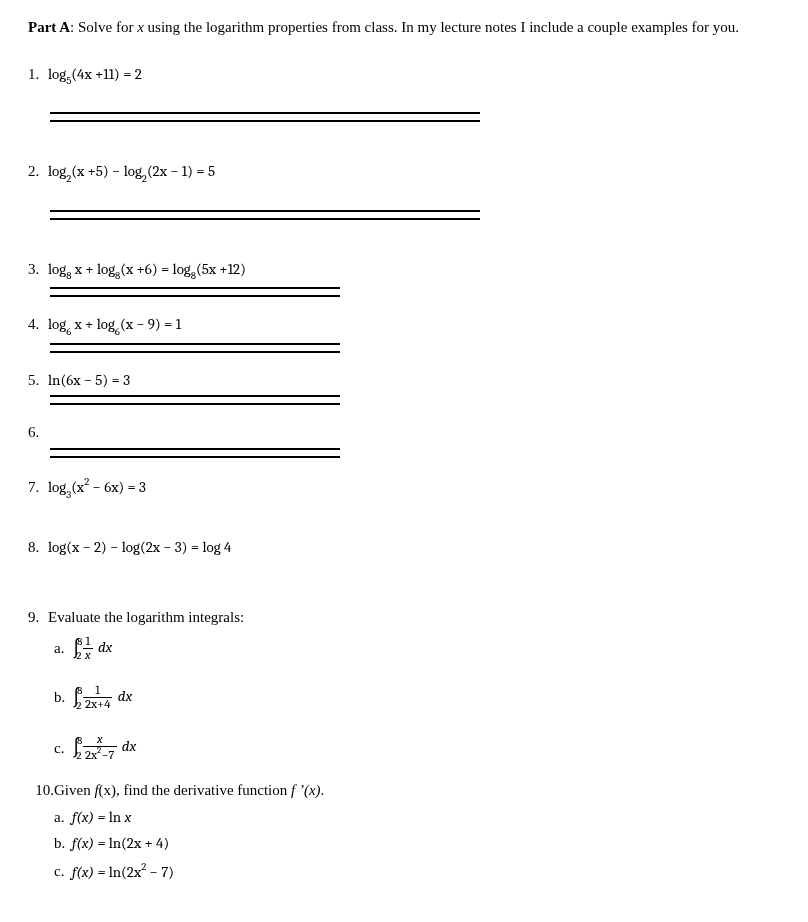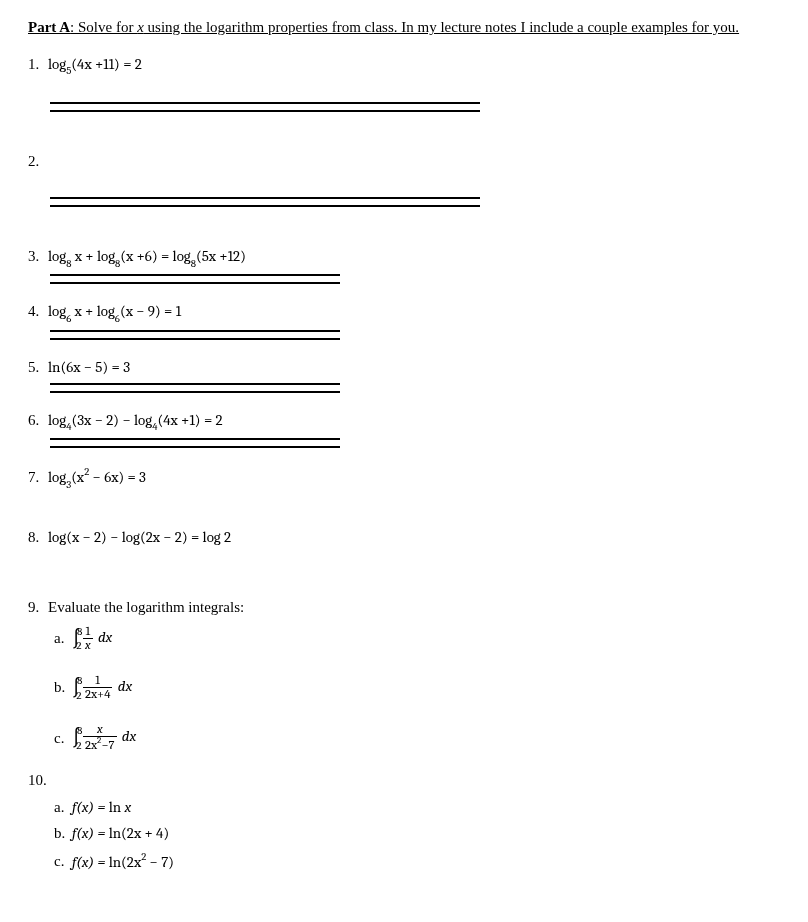--- a/index.html
+++ b/index.html
@@ -10,22 +10,21 @@
     font-size: 15px;
     color: #000;
     line-height: 1.25;
   }
   .page {
     width: 808px;
     padding: 18px 28px 30px 28px;
     box-sizing: border-box;
   }
   .intro {
-    margin-bottom: 18px;
-    text-decoration: underline;
+    margin-bottom: 28px;
   }
   .bold { font-weight: bold; }
   .italic { font-style: italic; }
 
   .problem {
     margin-top: 18px;
     margin-bottom: 4px;
   }
   .num-row {
     display: flex;
@@ -134,20 +133,23 @@
       </span>
     </div>
   </div>
   <div class="spacer-md"></div>
   <div class="rules-wide"></div>
   <div class="spacer-md"></div>
 
   <div class="problem">
     <div class="num-row">
       <span class="num">2. </span>
+      <span class="math">
+        <span>log</span><span class="sub">2</span><span>(x +5) − </span><span>log</span><span class="sub">2</span><span>(2x − 1) = 5</span>
+      </span>
     </div>
   </div>
   <div class="spacer-md"></div>
   <div class="rules-wide"></div>
   <div class="spacer-md"></div>
 
   <div class="problem">
     <div class="num-row">
       <span class="num">3. </span>
       <span class="math">
@@ -171,41 +173,38 @@
     <div class="num-row">
       <span class="num">5. </span>
       <span class="math">ln(6x − 5) = 3</span>
     </div>
   </div>
   <div class="rules"></div>
 
   <div class="problem">
     <div class="num-row">
       <span class="num">6. </span>
-      <span class="math">
-        <span>log</span><span class="sub">4</span><span>(3x − 2) − </span><span>log</span><span class="sub">4</span><span>(4x +1) = 2</span>
-      </span>
     </div>
   </div>
   <div class="rules"></div>
 
   <div class="problem">
     <div class="num-row">
       <span class="num">7. </span>
       <span class="math">
         <span>log</span><span class="sub">3</span><span>(x</span><span class="sup">2</span><span> − 6x) = 3</span>
       </span>
     </div>
   </div>
   <div class="spacer-md"></div>
 
   <div class="problem">
     <div class="num-row">
       <span class="num">8. </span>
-      <span class="math">log(x − 2) − log(2x − 2) = log 2</span>
+      <span class="math">log(x − 2) − log(2x − 3) = log 4</span>
     </div>
   </div>
   <div class="spacer-lg"></div>
 
   <div class="problem">
     <div class="num-row">
       <span class="num">9. </span>
       <span>Evaluate the logarithm integrals:</span>
     </div>
     <div class="sub-items">
@@ -233,21 +232,24 @@
           <span class="int">∫<span class="low">2</span><span class="hi">8</span></span>
           <span class="frac"><span class="top itx">x</span><span class="bot"><span>2x</span><span class="sup">2</span><span>−7</span></span></span>
           <span class="itx">dx</span>
         </span>
       </div>
     </div>
   </div>
 
   <div class="problem">
     <div class="num-row">
-      <span class="num" style="width:26px;flex:0 0 26px;">10. </span>
+      <span class="num" style="width:26px;flex:0 0 26px;text-align:right;">10. </span>
+      <span>
+        <span>Given </span><span class="italic">f</span><span>(x)</span><span>, find the derivative function </span><span class="italic">f ’(x)</span><span>.</span>
+      </span>
     </div>
     <div class="sub-items">
       <div class="sub-item">
         <span class="sub-letter">a. </span>
         <span class="math">
           <span class="itx">f(x) = </span><span>ln </span><span class="itx">x</span>
         </span>
       </div>
       <div class="sub-item">
         <span class="sub-letter">b. </span>

